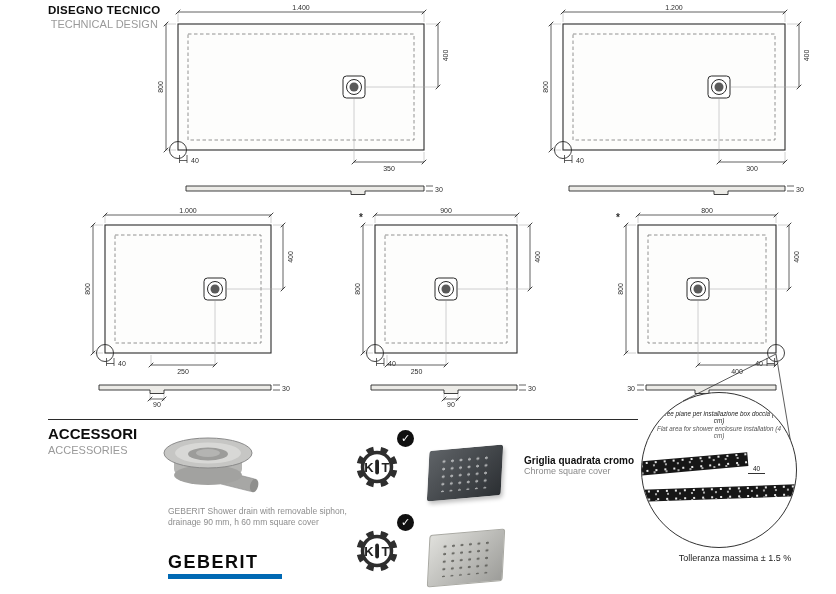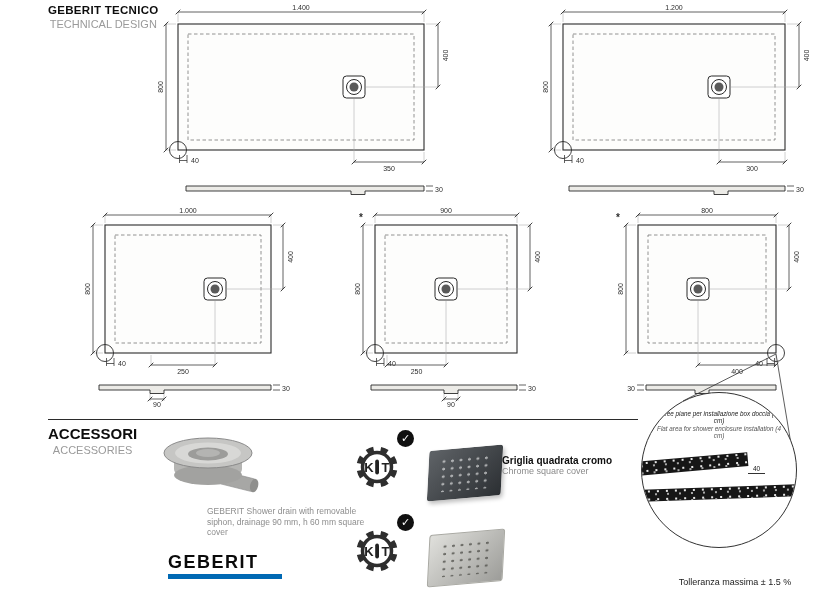--- a/index.html
+++ b/index.html
@@ -12,27 +12,27 @@
   .hdr .en{font-size:11px;color:#9a9a9a;margin-top:2px;text-align:center;}
 
   #drawings{position:absolute;left:0;top:0;width:836px;height:420px;z-index:1;}
 
   .overlay{position:absolute;left:0;top:0;z-index:2;pointer-events:none;}
 
   .divider{position:absolute;left:48px;top:419px;width:590px;border-top:1.3px solid #2b2b2b;z-index:1;}
 
   .acc-hdr{position:absolute;left:48px;top:425px;}
   .acc-hdr .it{font-weight:bold;font-size:15px;color:#0d0d0d;}
-  .acc-hdr .en{font-size:11px;color:#9a9a9a;margin-top:2px;text-align:center;}
+  .acc-hdr .en{font-size:11px;color:#9a9a9a;margin-top:2px;}
 
   .siphon{position:absolute;left:158px;top:423px;}
 
   .pilet{position:absolute;left:168px;top:504px;width:200px;line-height:1.25;}
   .pilet .bold{font-size:9px;font-weight:bold;color:#1a1a1a;}
-  .pilet .en{font-size:8.5px;color:#8d8d8d;margin-top:2px;margin-left:39px;}
+  .pilet .en{font-size:8.5px;color:#8d8d8d;margin-top:2px;}
   .blue{color:#0069b4;}
 
   .logo{position:absolute;left:168px;top:552px;}
   .logo .word{font-size:18px;font-weight:bold;letter-spacing:1.5px;color:#0a0a0a;}
   .logo .bar{width:114px;height:5px;margin-top:1px;background:#0069b4;}
   .logo .sub{font-size:12px;color:#444;margin-top:20px;font-family:Liberation Serif, serif;}
 
   .kit{position:absolute;}
   .kit1{left:354px;top:444px;}
   .kit2{left:354px;top:528px;}
@@ -45,51 +45,51 @@
   .cover{position:absolute;width:74px;height:50px;border-radius:3px;
          transform:rotate(-5deg) skewX(-8deg);
          background-image:linear-gradient(135deg,rgba(255,255,255,.18),rgba(0,0,0,.28));}
   .cover.chrome{left:428px;top:448px;box-shadow:2px 3px 4px rgba(0,0,0,.25);}
   .cover.tinta{left:428px;top:532px;border:1px solid #a9a9a3;}
   .cover .dots{position:absolute;left:11px;right:11px;top:8px;bottom:8px;
          background-image:radial-gradient(circle,rgba(255,255,255,.55) 1.2px,transparent 1.6px);
          background-size:8.5px 7.5px;}
   .cover.tinta .dots{background-image:radial-gradient(circle,rgba(85,85,80,.8) 1.1px,transparent 1.5px);}
 
-  .cover-label{position:absolute;left:490px;width:160px;padding-left:12px;}
+  .cover-label{position:absolute;left:512px;width:160px;padding-left:12px;}
   .cover-label.l1{top:455px;}
   .cover-label.l2{top:539px;}
   .cover-label .it{font-size:10px;font-weight:bold;color:#0f0f0f;}
   .cover-label .en{font-size:9px;color:#8a8a8a;margin-top:0;}
 
   .detail-circle{position:absolute;left:641px;top:392px;width:154px;height:154px;border-radius:50%;
          background:#fff;border:1.3px solid #333;z-index:3;overflow:hidden;}
   .detail-note{margin:0 14px;text-align:center;font-size:6.3px;font-style:italic;color:#222;}
   .detail-note.first{margin-top:17px;}
   .detail-note.en{margin-top:1px;color:#555;}
   .bar{position:absolute;background-color:#161616;
        background-image:radial-gradient(circle at 2px 2px,#e8e8e8 .9px,transparent 1.3px),
                         radial-gradient(circle at 6px 5px,#aaa .8px,transparent 1.2px);
        background-size:9px 8px,12px 7px;}
   .bar1{left:-6px;top:64px;width:112px;height:14px;transform:rotate(-5deg);}
   .bar2{left:-4px;top:94px;width:165px;height:12px;transform:rotate(-2deg);}
   .detail-forty{position:absolute;left:106px;top:72px;font-size:6.5px;color:#111;
        border-bottom:.8px solid #333;padding:0 5px 1px;}
 
-  .tolerance{position:absolute;left:640px;top:553px;width:190px;text-align:center;line-height:1.3;z-index:4;margin-top:24px;}
+  .tolerance{position:absolute;left:640px;top:553px;width:190px;text-align:center;line-height:1.3;z-index:4;}
   .tolerance .it{font-size:9px;color:#1c1c1c;}
   .tolerance .en{font-size:9px;color:#8a8a8a;}
 </style>
 </head>
 <body>
 
 <div class="page">
 
   <div class="hdr">
-    <div class="it">GEBERIT TECNICO</div>
+    <div class="it">DISEGNO TECNICO</div>
     <div class="en">TECHNICAL DESIGN</div>
   </div>
 
   <div id="drawings">
       <svg width="300" height="203" viewBox="0 0 300 203" style="position: absolute; left: 150px; top: 2px; overflow: visible;">
         <rect x="28" y="22" width="246" height="126" fill="#fdfdfc" stroke="#2b2b2b" stroke-width="1.1"></rect>
         <rect x="38" y="32" width="226" height="106" fill="none" stroke="#777" stroke-width="0.8" stroke-dasharray="3.5,2.5"></rect>
         <rect x="193" y="74" width="22" height="22" rx="3.5" fill="#fff" stroke="#2b2b2b" stroke-width="1"></rect>
         <circle cx="204" cy="85" r="7.5" fill="none" stroke="#2b2b2b" stroke-width="1"></circle>
         <circle cx="204" cy="85" r="4.5" fill="#5a5a5a"></circle>

